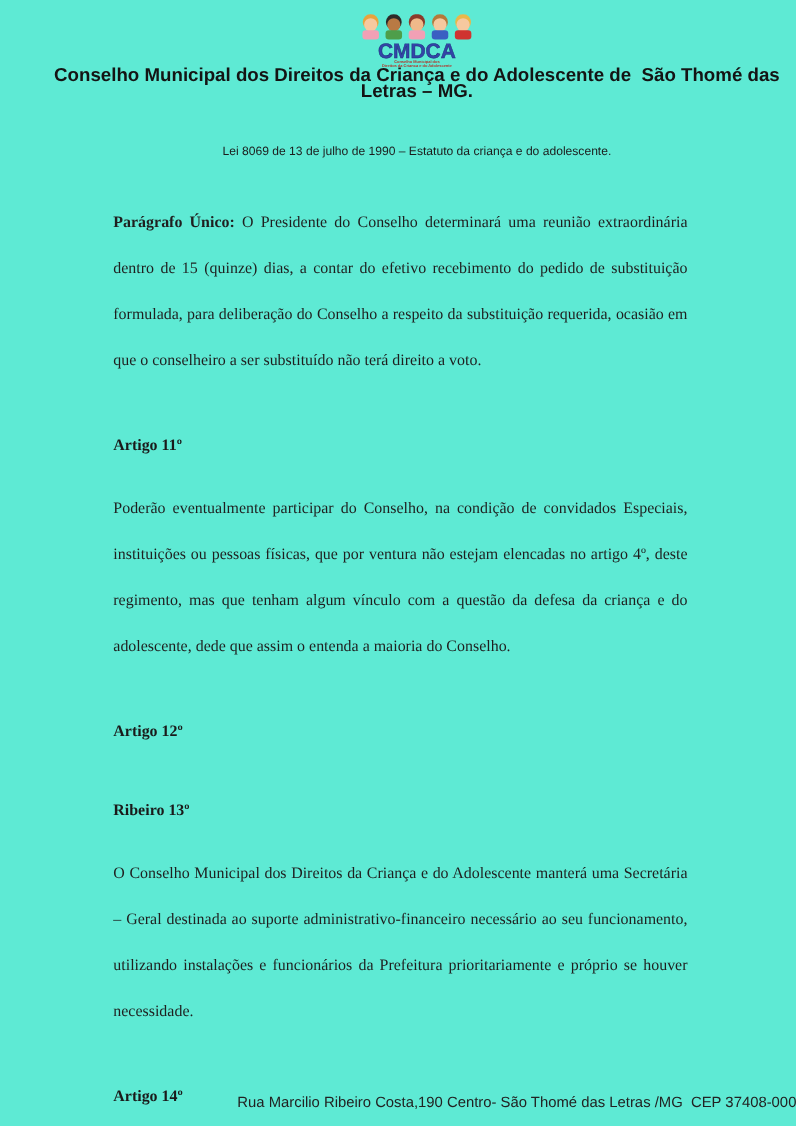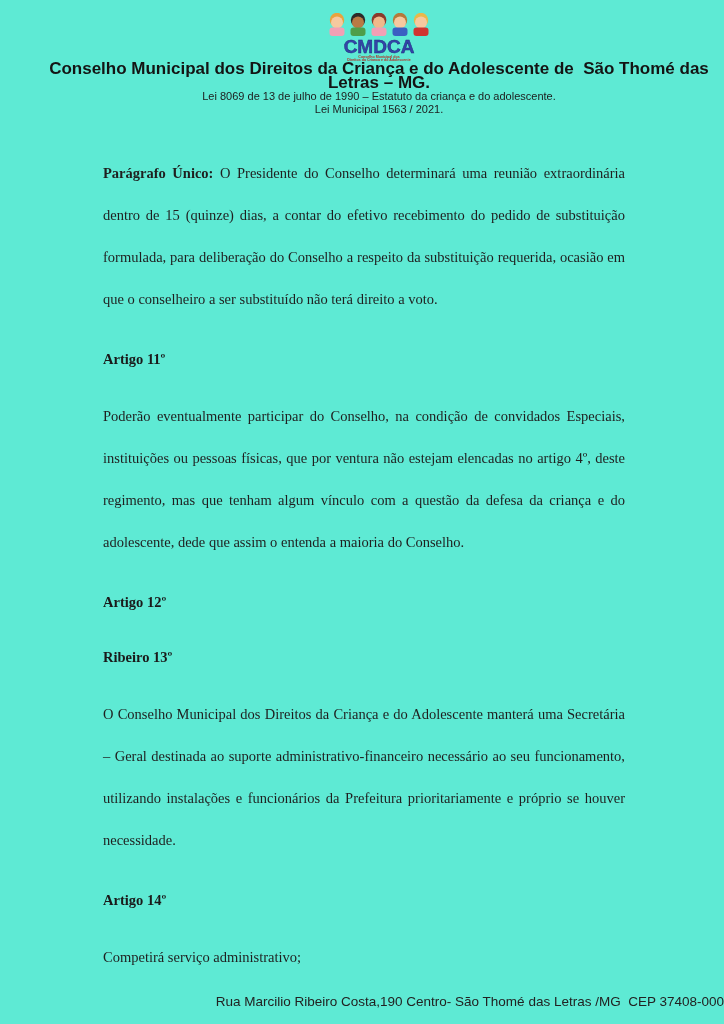--- a/index.html
+++ b/index.html
@@ -10,33 +10,33 @@
   }
   .doc-header { padding-top:13px; padding-left:34px; text-align:center; }
   .logo-wrap { line-height:0; }
   .h1 {
     font-family:"Liberation Sans", sans-serif; font-weight:700;
     font-size:17px; line-height:14px; color:#141414;
     margin-top:1px; white-space:pre-wrap;
   }
   .h2 {
     font-family:"Liberation Sans", sans-serif; font-weight:400;
-    font-size:11px; line-height:13px; color:#1c1c1c;
+    font-size:11px; line-height:13px; color:#1c1c1c;margin-top:42px;
   }
   .content {
     margin:36px 99px 0 103px;
     font-family:"Liberation Serif", serif;
     font-size:14.5px; color:#1f1f1f;
   }
   .para { text-align:justify; line-height:42px; }
   .para b { font-weight:700; }
   .art {
     font-family:"Liberation Serif", serif;
     font-size:14.5px; font-weight:700; line-height:31px;
-    margin-top:24px; color:#1a1a1a;
+    margin-top:41px; color:#1a1a1a;
   }
   .body-para { margin-top:20px; }
   .doc-footer {
     position:absolute; left:0; right:0; bottom:13px;
     text-align:right; padding-left:24px;
     font-family:"Liberation Sans", sans-serif;
   }
   .address { font-size:13.5px; line-height:18px; color:#222222; white-space:pre-wrap; }
   .email {
     display:inline-block; margin-top:1px;
@@ -74,21 +74,20 @@
           <circle cx="98" cy="9.5" r="6" fill="#f6c99f"></circle>
           <rect x="90.5" y="14.5" width="15" height="8.5" rx="3" fill="#cf3430"></rect>
         </g>
         <text x="56" y="40" text-anchor="middle" font-family="Liberation Sans, sans-serif" font-weight="bold" font-size="19" fill="#3344a8" stroke="#1d2c7a" stroke-width="0.45">CMDCA</text>
         <text x="56" y="44.6" text-anchor="middle" font-family="Liberation Sans, sans-serif" font-weight="bold" font-size="3.6" fill="#b2342a">Conselho Municipal dos</text>
         <text x="56" y="48" text-anchor="middle" font-family="Liberation Sans, sans-serif" font-weight="bold" font-size="3.6" fill="#b2342a">Direitos da Criança e do Adolescente</text>
       </svg>
     </div>
     <div class="h1">Conselho Municipal dos Direitos da Criança e do Adolescente de  São Thomé das Letras – MG.</div>
     <div class="h2">Lei 8069 de 13 de julho de 1990 – Estatuto da criança e do adolescente.</div>
-    <div class="h2">Lei Municipal 1563 / 2021.</div>
   </header>
 
   <main class="content">
 
     <p class="para"><b>Parágrafo Único:</b><span> O Presidente do Conselho determinará uma reunião extraordinária dentro de 15 (quinze) dias, a contar do efetivo recebimento do pedido de substituição formulada, para deliberação do Conselho a respeito da substituição requerida, ocasião em que o conselheiro a ser substituído não terá direito a voto.</span></p>
 
     <section>
       <h2 class="art">Artigo 11º</h2>
       <p class="para body-para">Poderão eventualmente participar do Conselho, na condição de convidados Especiais, instituições ou pessoas físicas, que por ventura não estejam elencadas no artigo 4º, deste regimento, mas que tenham algum vínculo com a questão da defesa da criança e do adolescente, dede que assim o entenda a maioria do Conselho.</p>
     </section>

